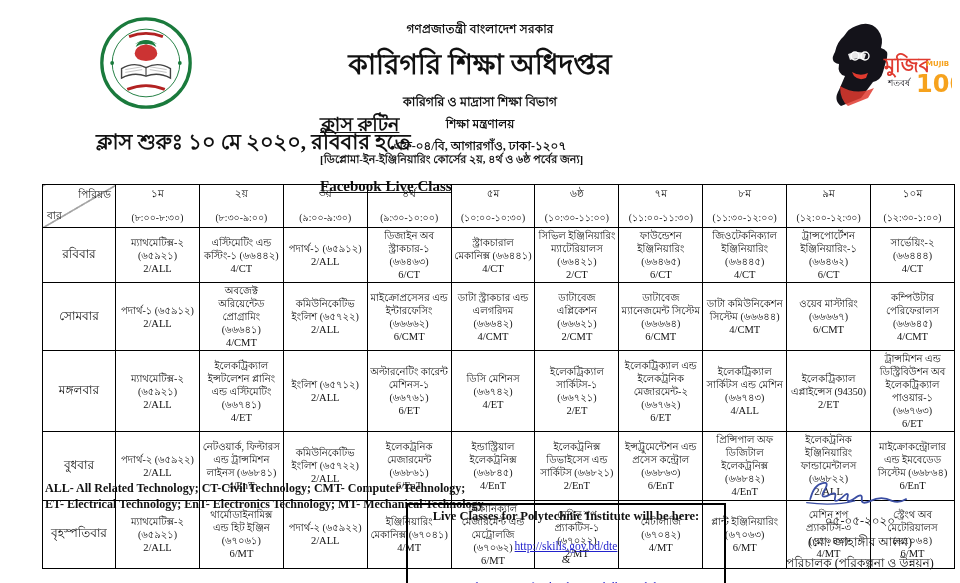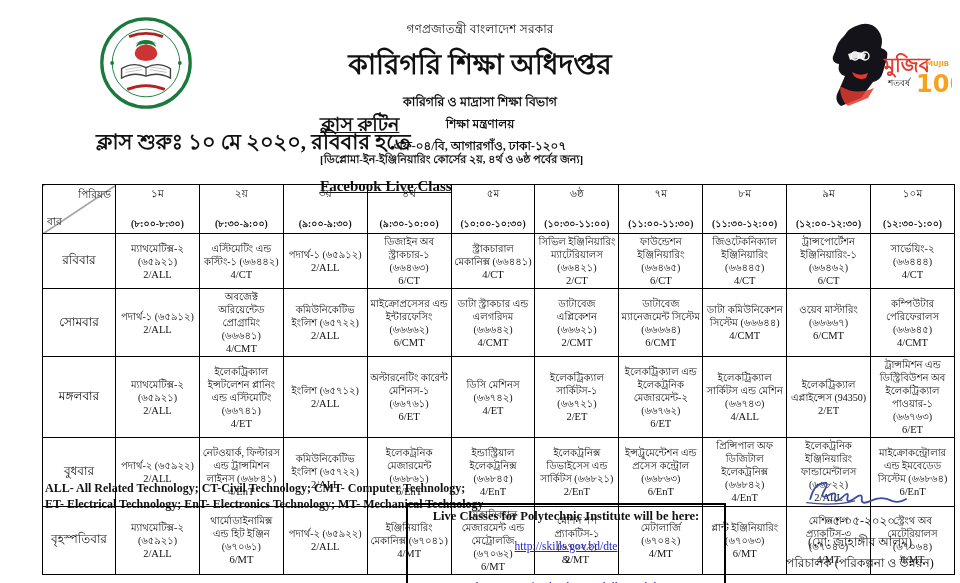--- a/index.html
+++ b/index.html
@@ -6,21 +6,21 @@
   html,body { background:#e8e8e8; }
   .page {
     position:relative; width:960px; height:583px; margin:0 auto;
     background:#ffffff; overflow:hidden;
     font-family:"Liberation Serif","DejaVu Serif",serif; color:#111;
   }
   
   .logo-left { position:absolute; left:97px; top:16px; width:98px; height:94px; }
   .logo-right { position:absolute; left:818px; top:20px; width:134px; height:88px; }
   .header-center { position:absolute; left:240px; top:20px; width:480px; text-align:center; }
-  .h-govt { font-size:12px; font-weight:normal; letter-spacing:.2px; }
+  .h-govt { font-size:12px; font-weight:bold; letter-spacing:.2px; }
   .h-org  { font-size:28px; font-weight:bold; margin-top:3px; }
   .h-div  { font-size:12.5px; font-weight:bold; margin-top:3px; }
   .h-min  { font-size:12px;  font-weight:bold; margin-top:2px; }
   .h-addr { font-size:12px;  font-weight:bold; margin-top:2px; }
   
   .start-note { position:absolute; left:96px; top:126px; font-size:21px; font-weight:bold; }
   .routine-wrap { position:absolute; left:320px; top:110px; width:340px; text-align:left; }
   .routine-title { font-size:19px; font-weight:bold; text-decoration:underline; }
   .routine-sub { font-size:11px; font-weight:bold; margin-top:9px; }
   .fb-live { font-size:15px; font-weight:bold; text-decoration:underline; margin-top:8px; }
@@ -29,21 +29,21 @@
     position:absolute; left:42px; top:184px; width:913px;
     border-collapse:collapse; table-layout:fixed;
   }
   table.routine th, table.routine td {
     border:1px solid #000; text-align:center; vertical-align:middle;
     padding:1px 2px; font-weight:normal;
   }
   table.routine { border:1.5px solid #000; }
   col.c-day { width:73px; }
   .p-label { font-size:10.5px; }
-  .p-time  { font-size:9.5px; margin-top:14px;font-weight:bold; }
+  .p-time  { font-size:9.5px; margin-top:8px; }
   th.corner { position:relative; padding:0;
     background:linear-gradient(to bottom right, transparent calc(50% - 0.6px), #000 50%, transparent calc(50% + 0.6px));
     font-family:Liberation Serif, serif;
   }
   .corner-period { position:absolute; top:2px; right:4px; font-size:10.5px; }
   .corner-day    { position:absolute; bottom:2px; left:4px; font-size:10.5px; }
   .day-cell { font-size:12px; }
   .c-name  { font-size:10px; line-height:1.3; }
   .c-group { font-size:10.5px; line-height:1.25; }
   

